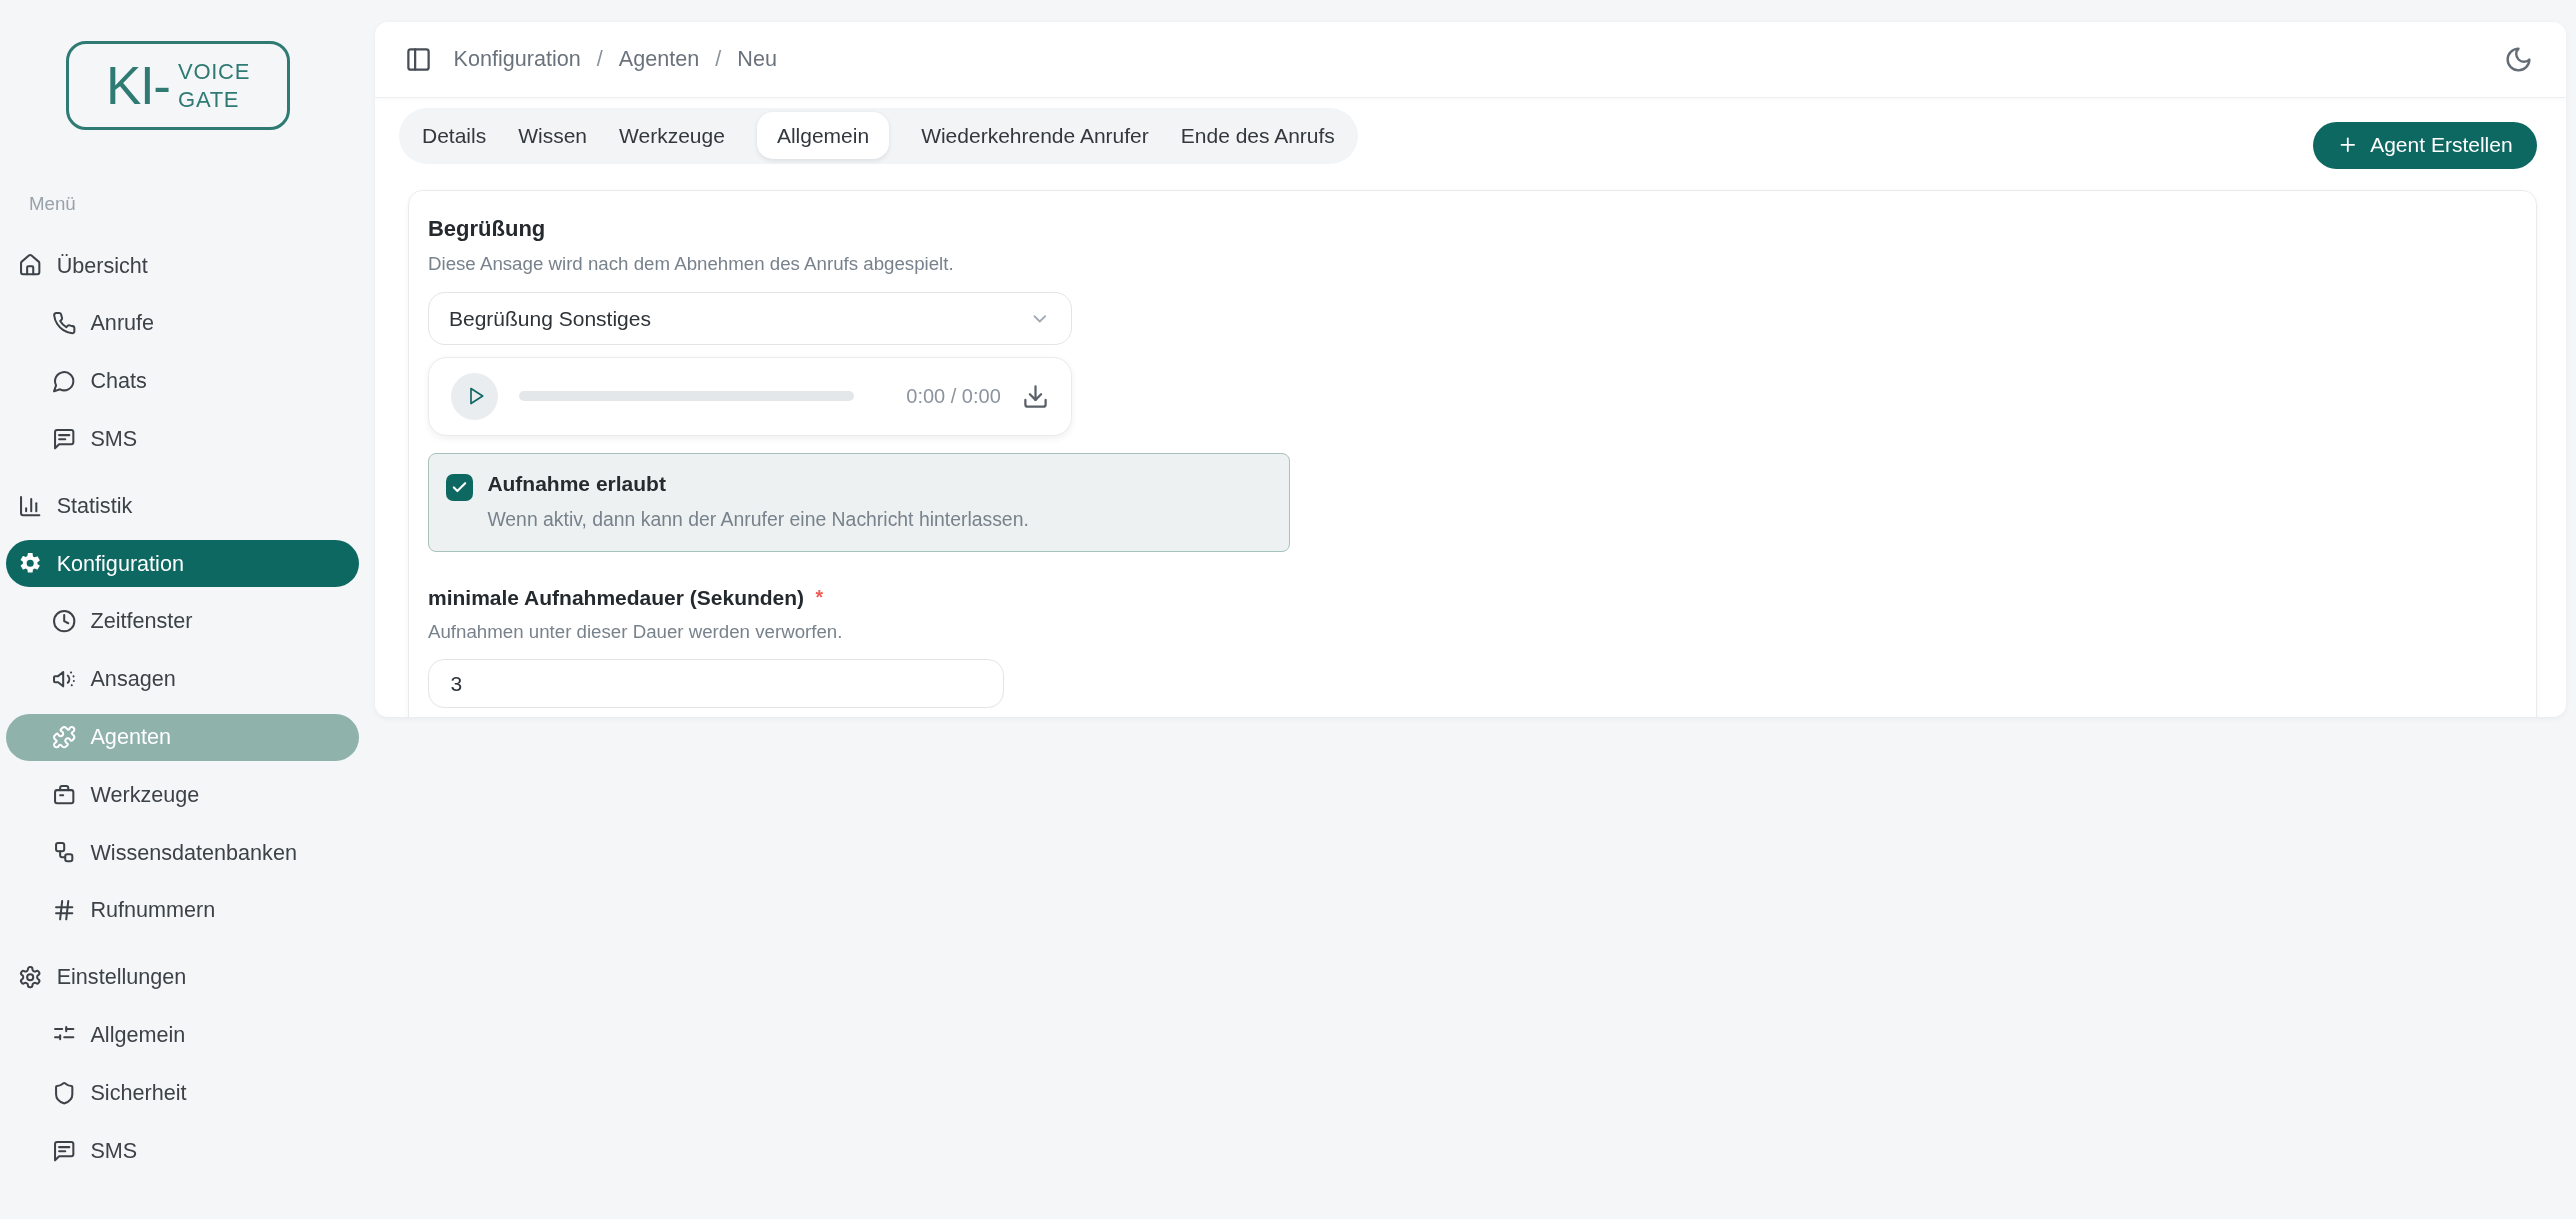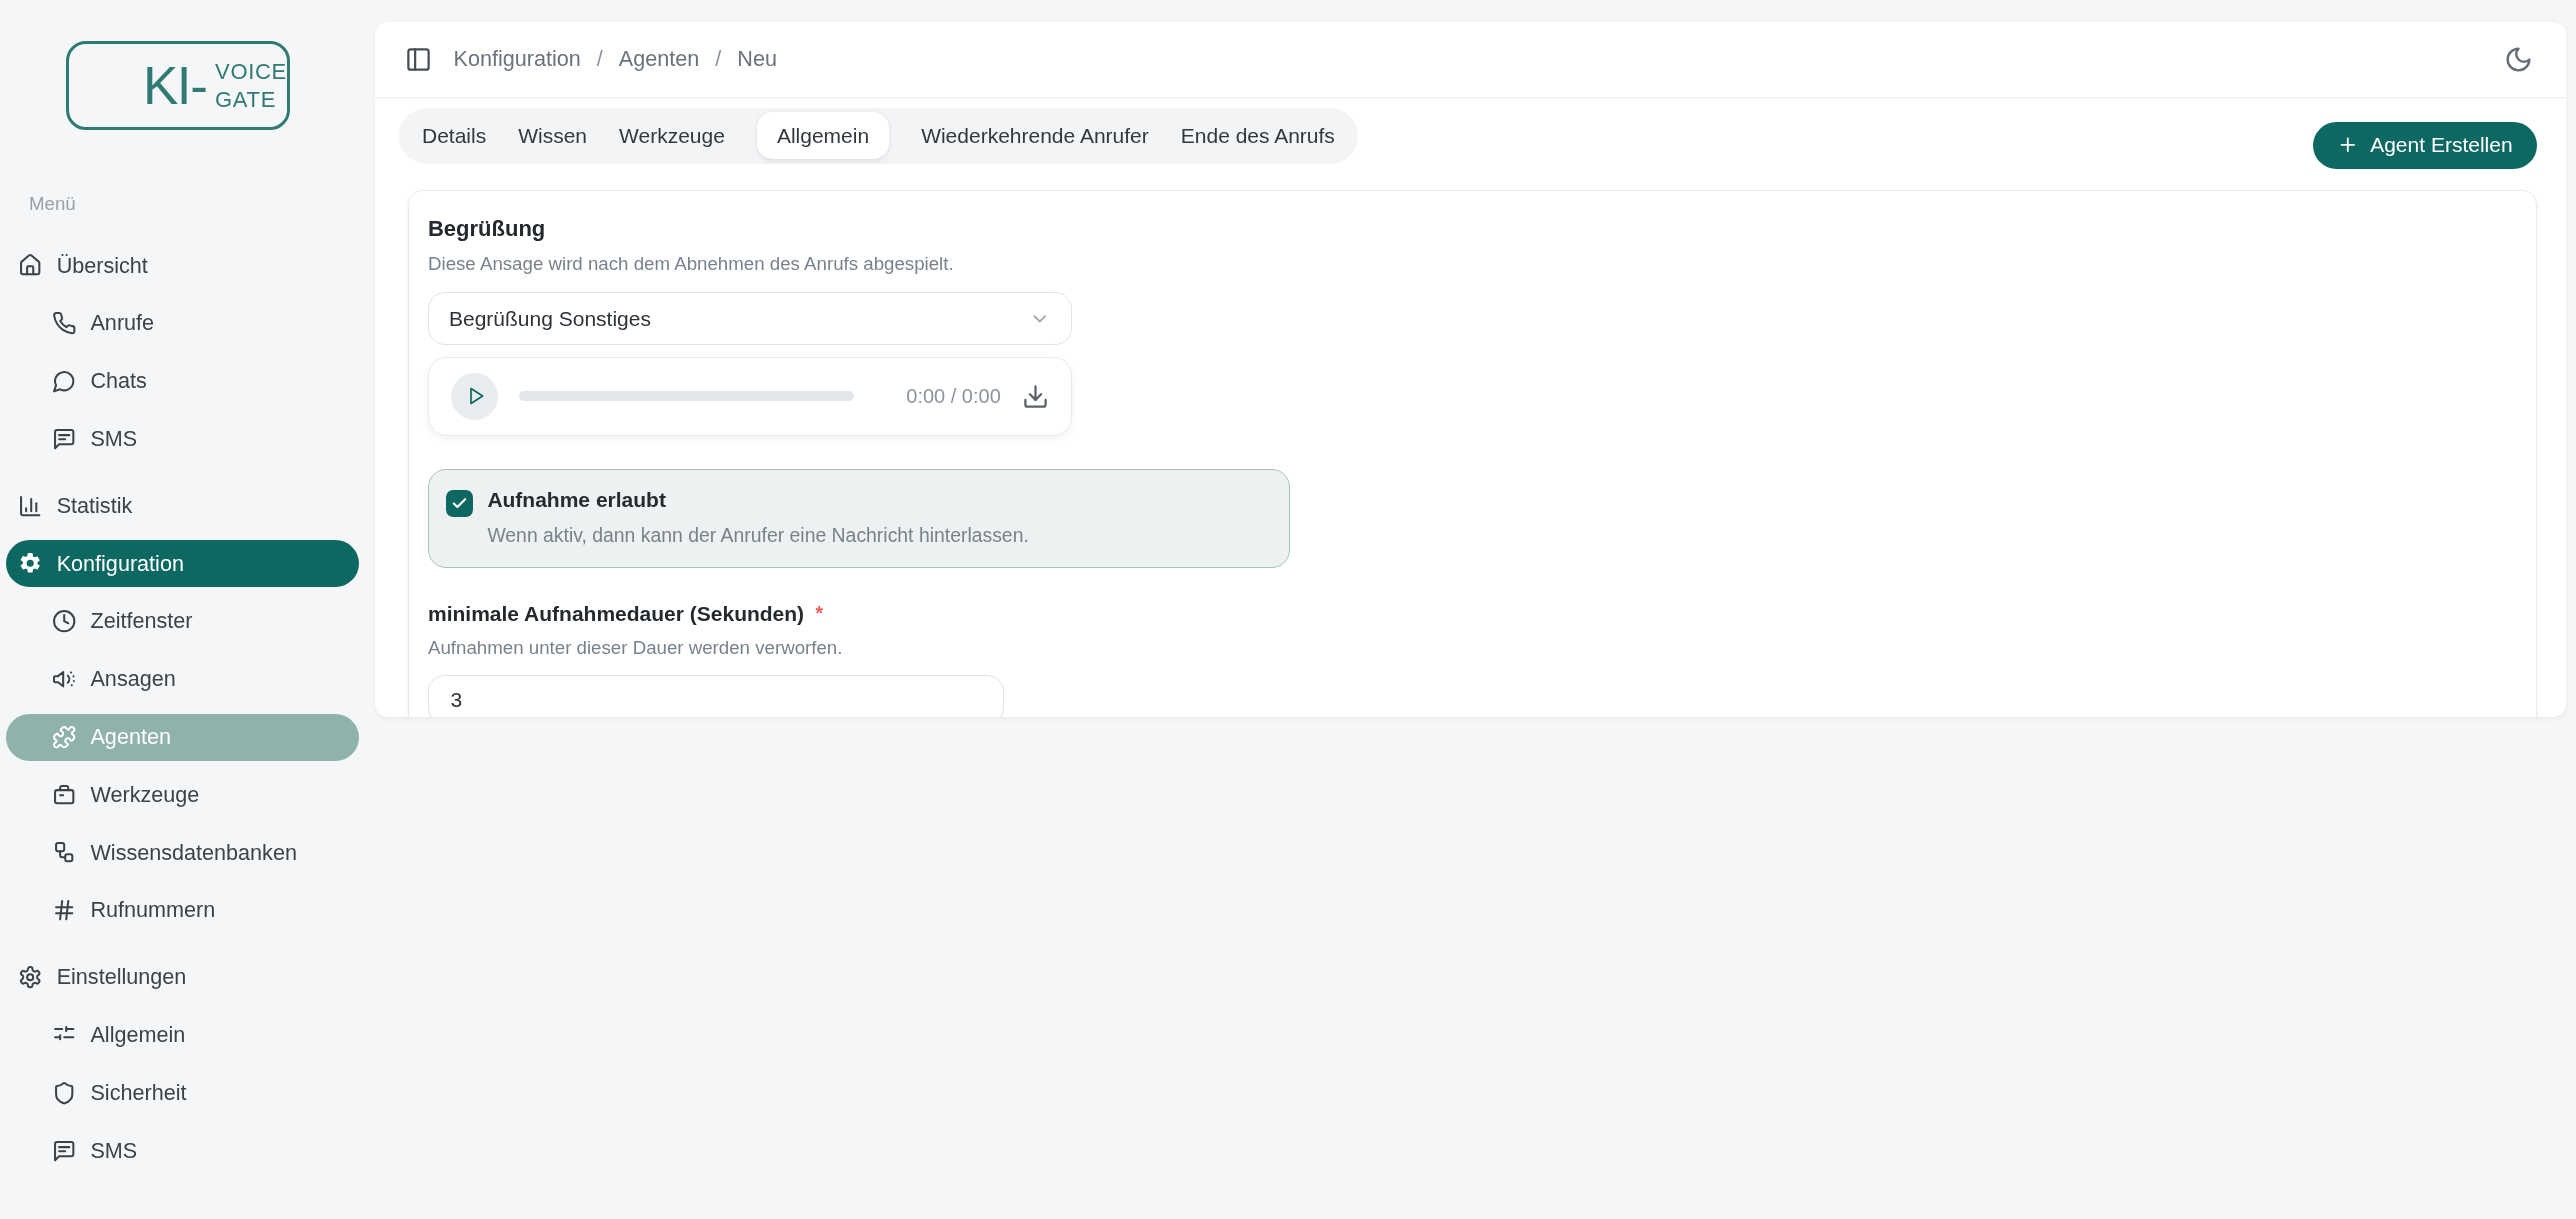--- a/index.html
+++ b/index.html
@@ -9,21 +9,21 @@
     background:#f4f6f8;
     font-family:"Liberation Sans", sans-serif;
     color:#2e3338;
     display:flex;
   }
   
   .sidebar { width:375px; flex:none; padding-top:41px; }
   .logo {
     margin-left:66px; width:224px; height:89px;
     border:3.6px solid #2f7a73; border-radius:20px;
-    display:flex; align-items:center; justify-content:flex-end; gap:8.6px;
+    display:flex; align-items:center; justify-content:center; gap:8.6px;
     color:#2f7a73; background:transparent;
   }
   .logo-primary { font-size:53px; font-weight:500; letter-spacing:-1.4px; }
   .logo-stack { font-size:22px; font-weight:500; line-height:1.25; letter-spacing:0.7px; }
   .menu-label { margin:63px 0 0 29px; font-size:18.7px; color:#99a1aa; }
   .nav { margin-top:27px; }
   .nav-item {
     height:47px; margin:0 16px 10.8px 5.7px; border-radius:24px;
     display:flex; align-items:center; gap:14.4px;
     font-size:21.6px; color:#3c4248; cursor:pointer;
@@ -95,22 +95,22 @@
   .play-btn {
     width:47px; height:47px; border-radius:50%; background:#e9edef;
     display:flex; align-items:center; justify-content:center;
     border:none; cursor:pointer; flex:none;
   }
   .play-ic { width:20px; height:20px; color:#0e6862; margin-left:2.9px; }
   .track { width:335px; height:9.3px; background:#e3e7ea; border-radius:5px; margin-left:21.6px; cursor:pointer; }
   .time { margin-left:auto; font-size:20px; color:#8b939d; white-space:nowrap; }
   .dl-btn { margin-left:21.6px; width:27px; height:27px; color:#596068; cursor:pointer; flex:none; }
   .check-card {
-    margin-top:33px; width:862px;
-    background:#edf1f1; border:1.4px solid #a6c2bb; border-radius:18px;
+    margin-top:17px; width:862px;
+    background:#edf1f1; border:1.4px solid #a6c2bb; border-radius:8px;
     padding:18.7px 17px 20px 17px;
     display:flex; gap:14.4px; cursor:pointer;
   }
   .checkbox {
     width:27px; height:27px; border-radius:7.2px; background:#0e6862;
     display:flex; align-items:center; justify-content:center; flex:none; margin-top:1.4px;
   }
   .check-ic { width:17px; height:17px; color:#ffffff; }
   .check-label { font-size:21px; font-weight:600; color:#262b30; }
   .check-desc { margin-top:11.5px; font-size:19.4px; color:#78828c; }

